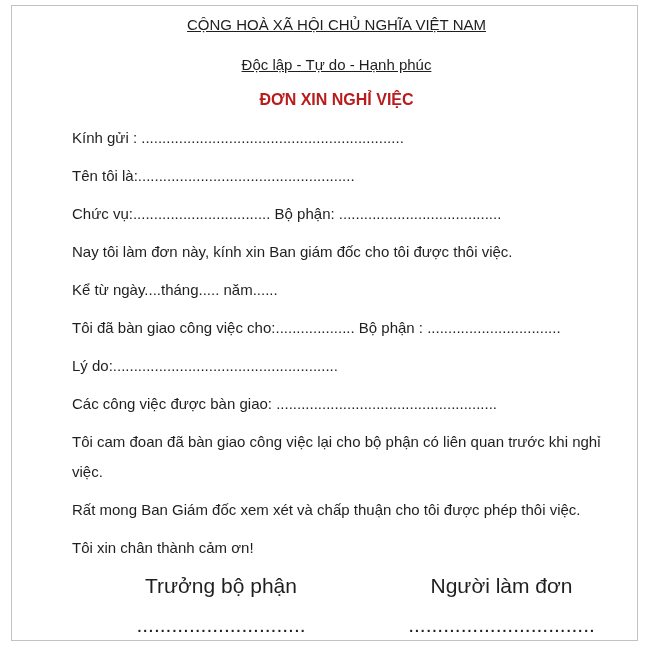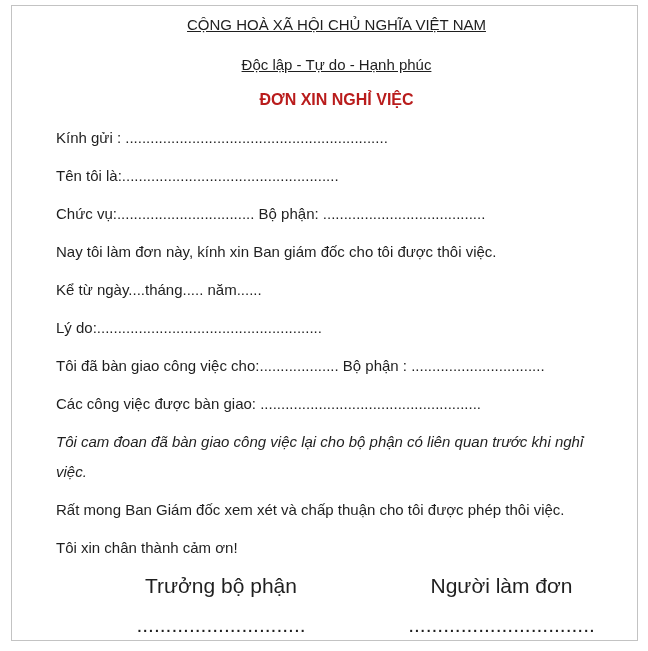--- a/index.html
+++ b/index.html
@@ -32,25 +32,25 @@
     line-height: 20px;
     text-align: center;
     color: #b91c1c;
   }
   p.body-line {
     font-size: 15px;
     line-height: 30px;
     margin-top: 8px;
     white-space: nowrap;
     overflow: hidden;
+    margin-left: 16px;
   }
   p.body-line.wrap {
     white-space: normal;
     overflow: visible;
-    font-style: italic;
   }
   .sig-row {
     display: flex;
     margin-top: 8px;
     font-size: 21px;
     line-height: 30px;
   }
   .sig-row.dots-row { margin-top: 9px; }
   .sig-col-left { width: 330px; text-align: center; }
   .sig-col-right { flex: 1; text-align: center; }
@@ -75,23 +75,23 @@
   <p class="body-line">Kính gửi : ...............................................................</p>
 
   <p class="body-line">Tên tôi là:....................................................</p>
 
   <p class="body-line">Chức vụ:................................. Bộ phận: .......................................</p>
 
   <p class="body-line">Nay tôi làm đơn này, kính xin Ban giám đốc cho tôi được thôi việc.</p>
 
   <p class="body-line">Kể từ ngày....tháng..... năm......</p>
 
+  <p class="body-line">Tôi đã bàn giao công việc cho:................... Bộ phận : ................................</p>
+
   <p class="body-line">Lý do:......................................................</p>
-
-  <p class="body-line">Tôi đã bàn giao công việc cho:................... Bộ phận : ................................</p>
 
   <p class="body-line">Các công việc được bàn giao: .....................................................</p>
 
   <p class="body-line wrap">Tôi cam đoan đã bàn giao công việc lại cho bộ phận có liên quan trước khi nghỉ việc.</p>
 
   <p class="body-line">Rất mong Ban Giám đốc xem xét và chấp thuận cho tôi được phép thôi việc.</p>
 
   <p class="body-line">Tôi xin chân thành cảm ơn!</p>
 
   <div class="sig-row">

